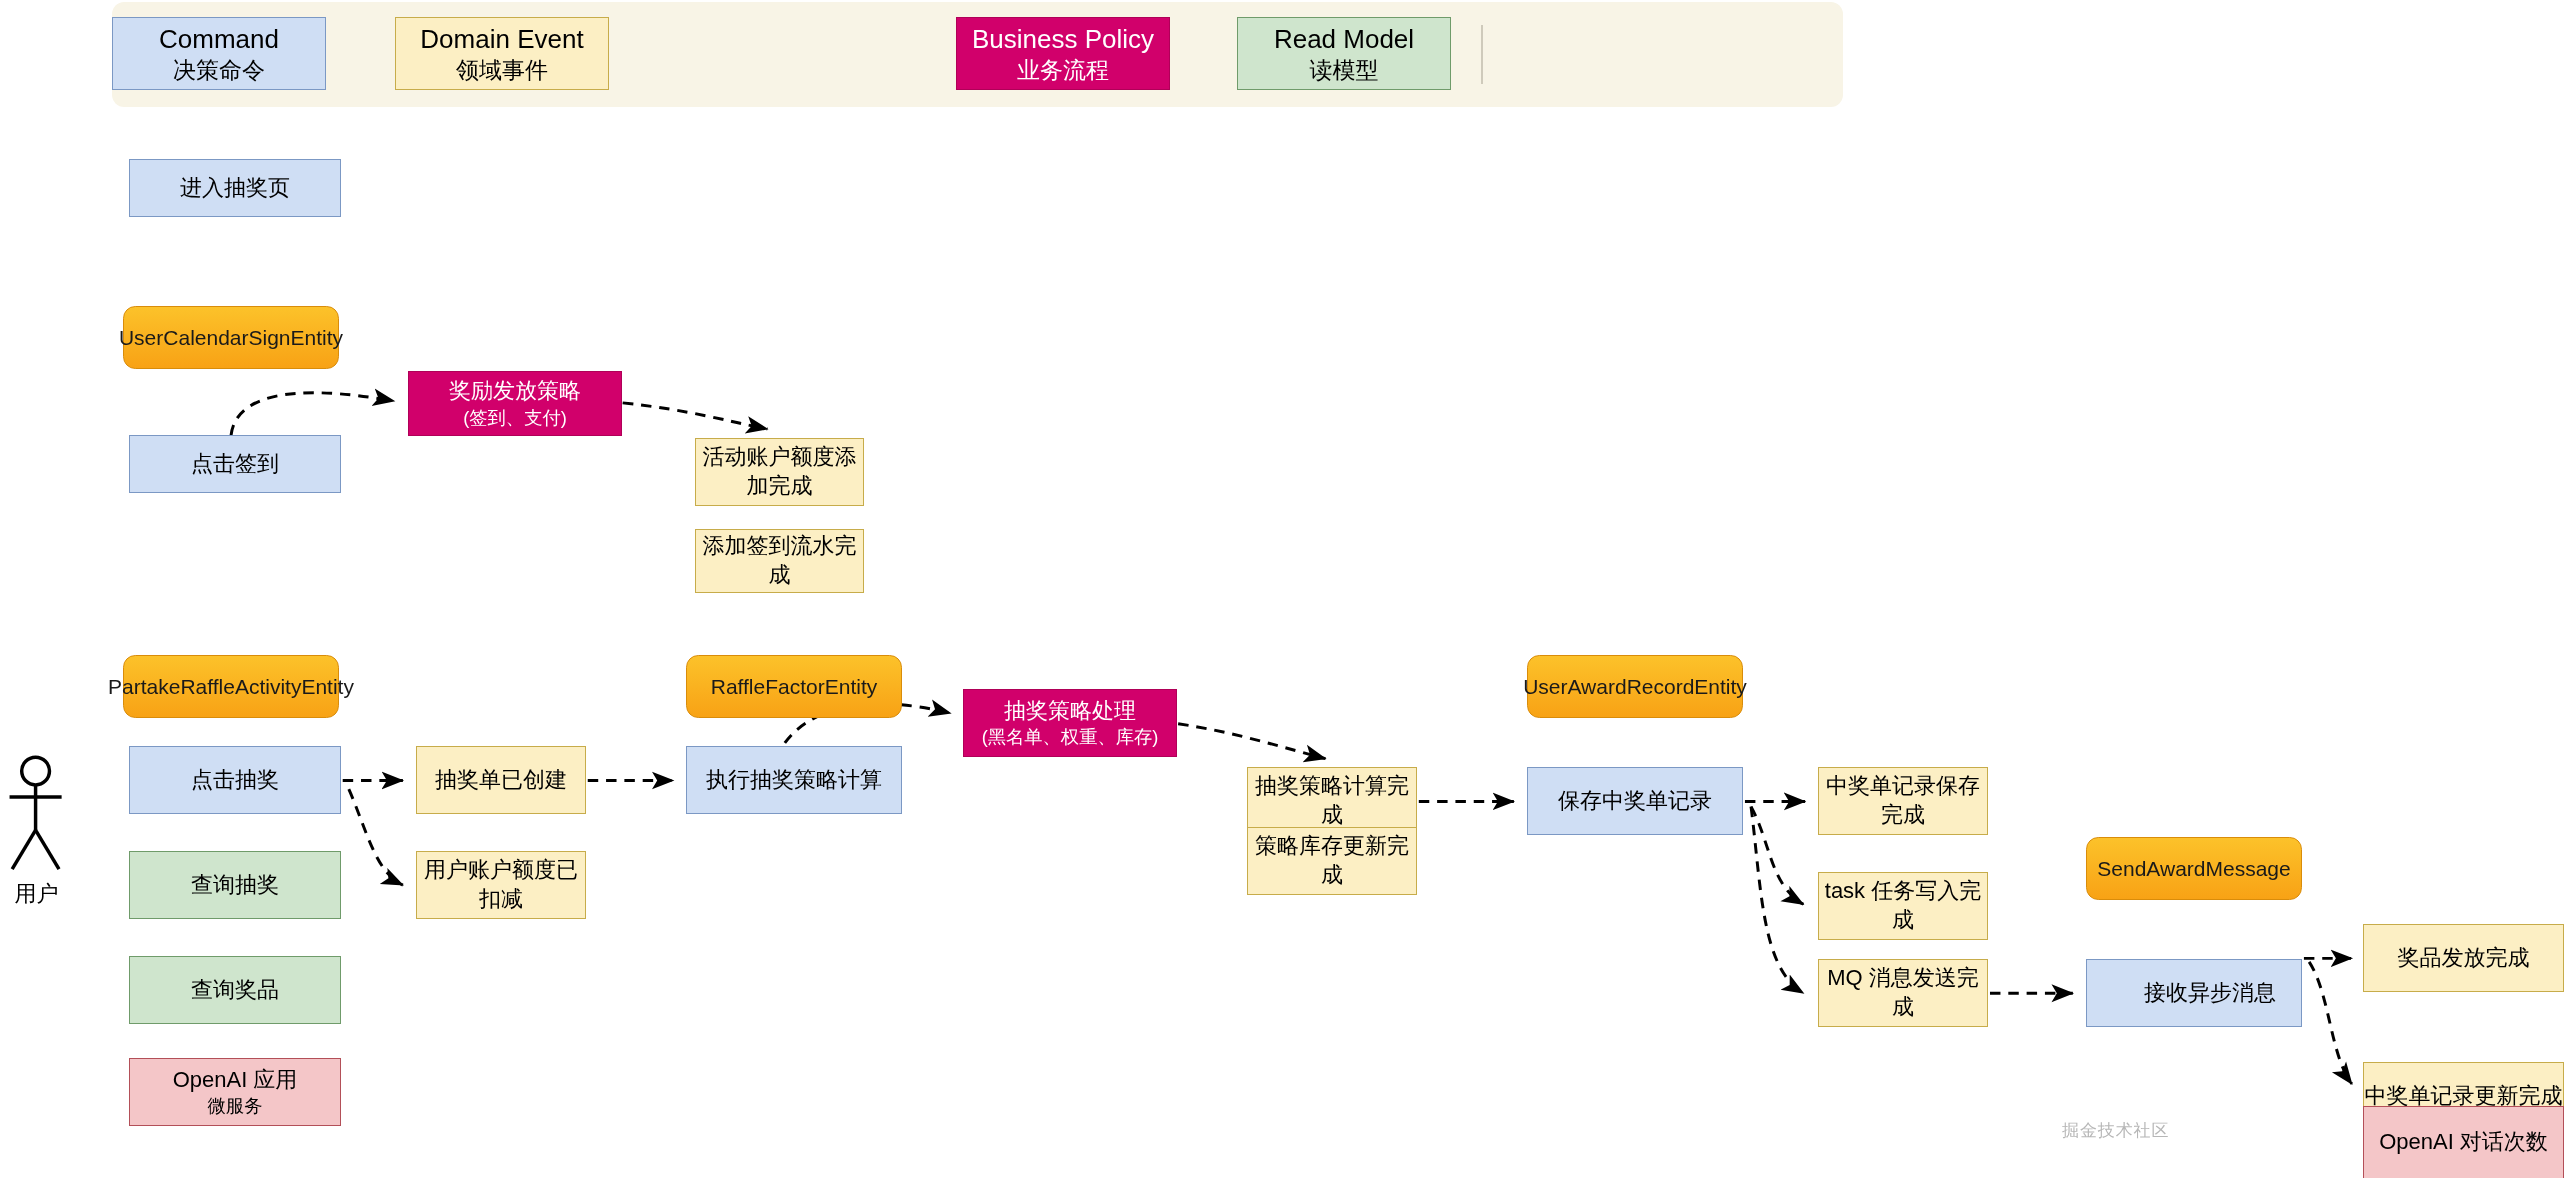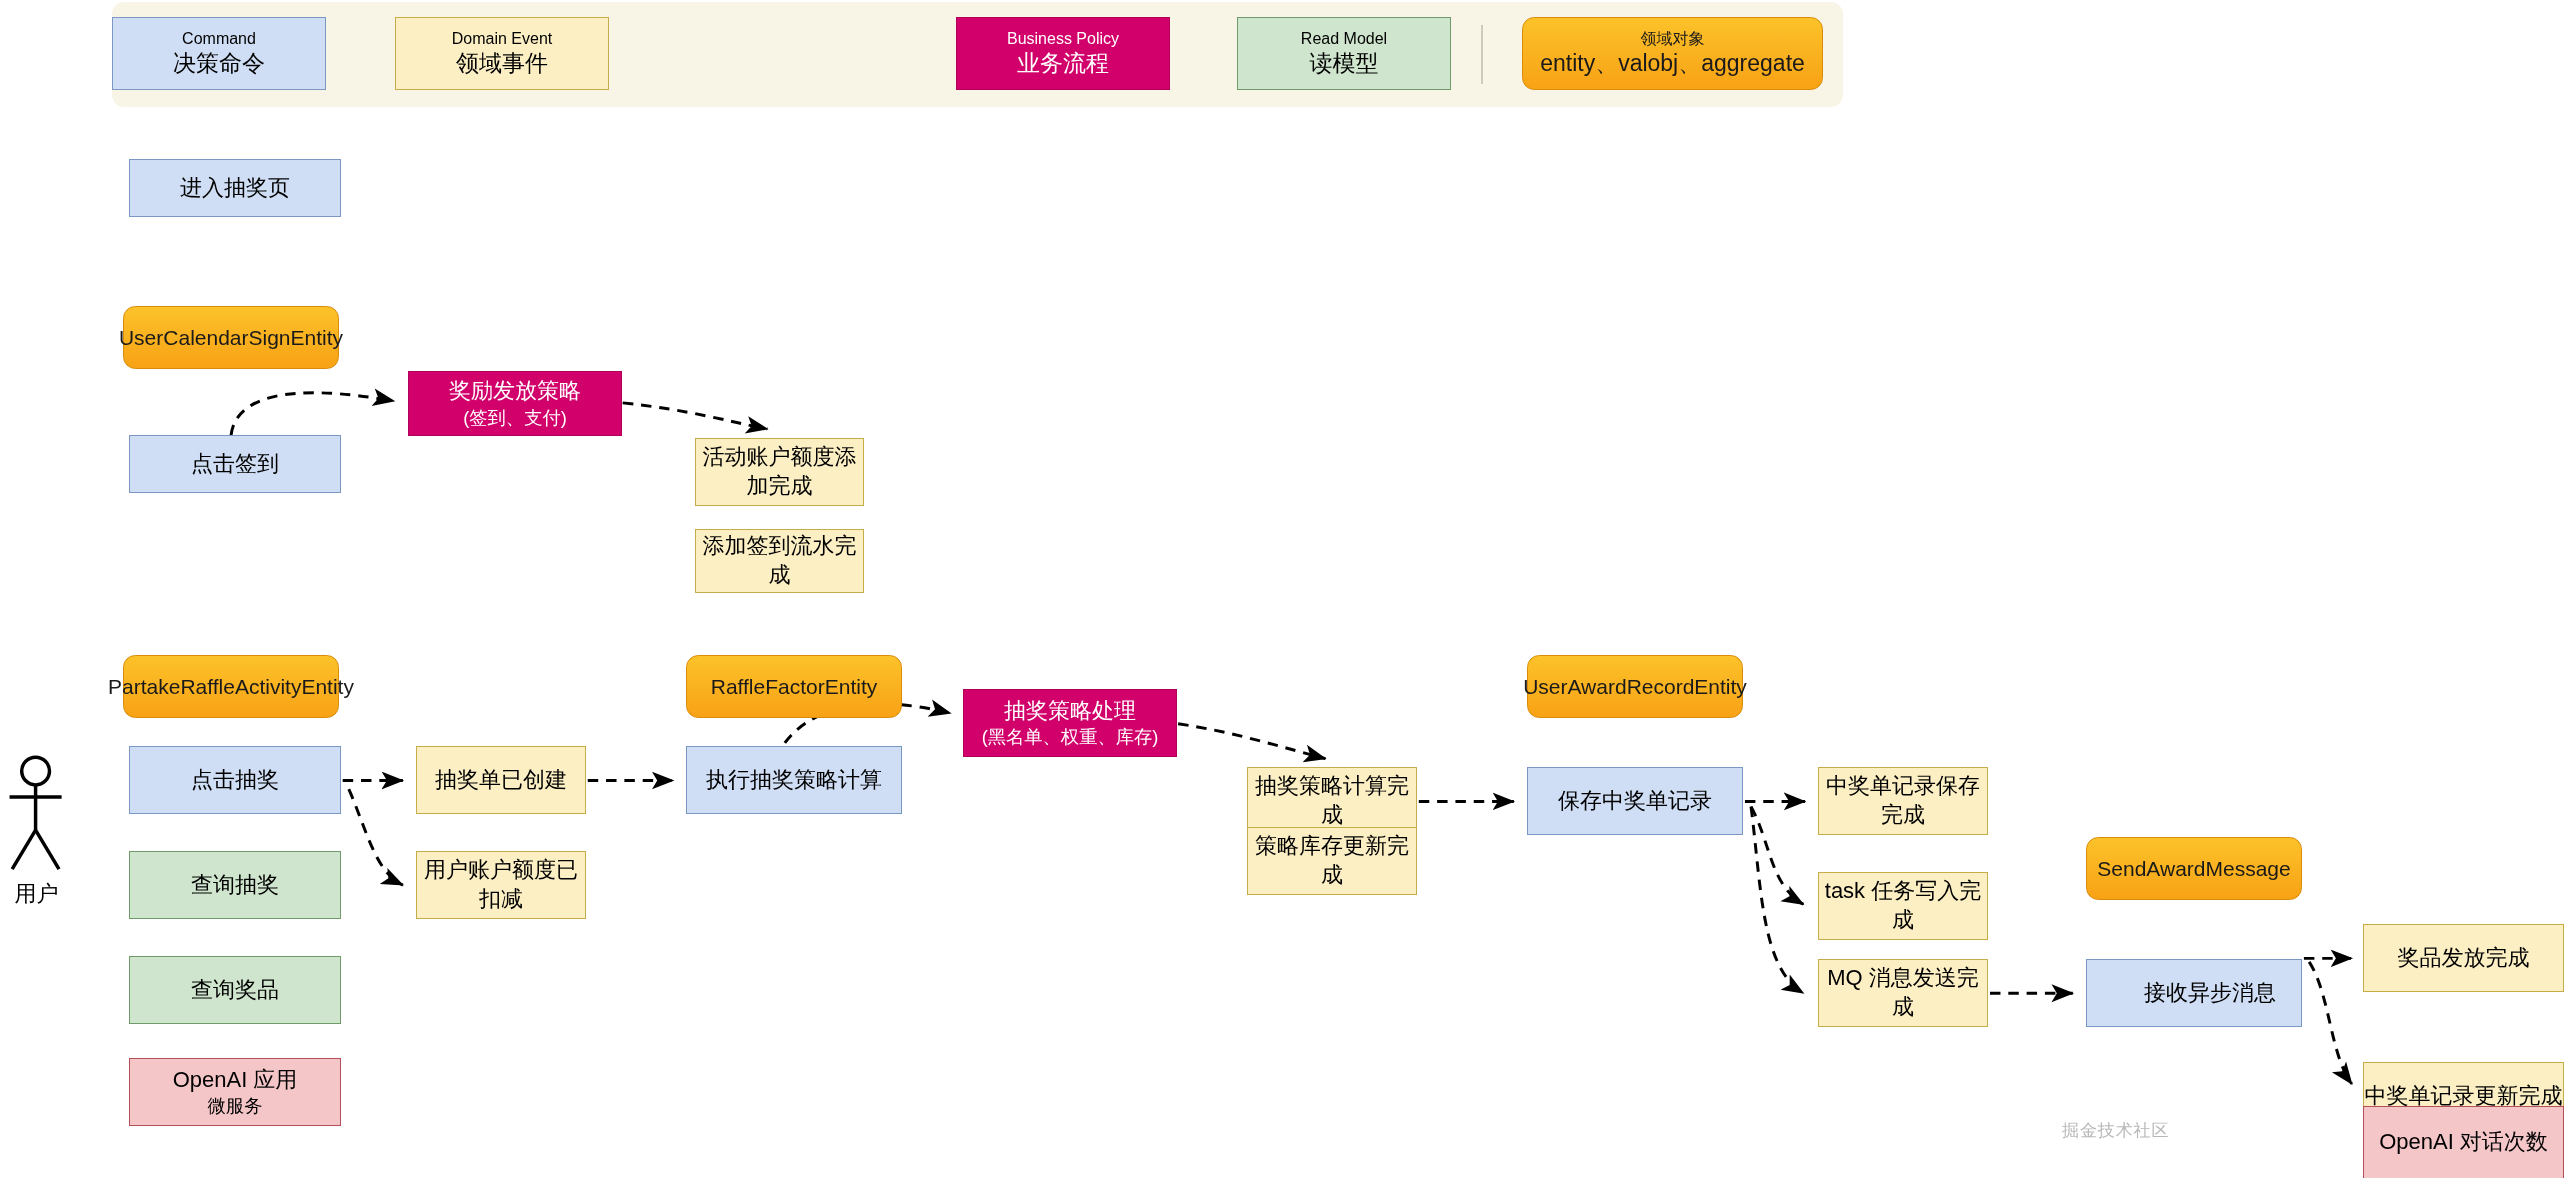--- a/index.html
+++ b/index.html
@@ -16,21 +16,21 @@
   }
   .legend-row{
     position:absolute;left:0;top:0;width:100%;height:100%;
     display:flex;align-items:center;
   }
   .legend-item{
     position:absolute;top:15.7px;height:73px;
     display:flex;flex-direction:column;align-items:center;justify-content:center;
     box-sizing:border-box;line-height:1.28;
   }
-  .legend-item .l1{font-size:16px;}
+  .legend-item .l1{font-size:26px;}
   .legend-item .l2{font-size:23px;}
   .legend-sep{
     position:absolute;top:23px;height:59px;width:1.7px;background:#cfcabb;
   }
 
   
   .node{
     position:absolute;box-sizing:border-box;
     display:flex;align-items:center;justify-content:center;
     text-align:center;line-height:1.3;
@@ -73,24 +73,20 @@
           <span class="l1">Domain Event</span>
           <span class="l2">领域事件</span>
         </div>
         <div class="legend-item pol" style="left: 844px; width: 214px;">
           <span class="l1">Business Policy</span>
           <span class="l2">业务流程</span>
         </div>
         <div class="legend-item read" style="left: 1125px; width: 214px;">
           <span class="l1">Read Model</span>
           <span class="l2">读模型</span>
-        </div>
-        <div class="legend-item dom" style="left: 1410px; width: 301px;">
-          <span class="l1">领域对象</span>
-          <span class="l2">entity、valobj、aggregate</span>
         </div>
         <div class="legend-sep" style="left: 1369px;"></div>
       </div>
   </div>
 
   <svg class="links" viewBox="0 0 2954 1352">
     <defs>
       <marker id="arrow" markerWidth="9" markerHeight="9" refX="7.2" refY="3.2" orient="auto" markerUnits="strokeWidth">
         <path d="M0,0.2 L7.6,3.2 L0,6.2 L1.8,3.2 z" fill="#000"></path>
       </marker>

